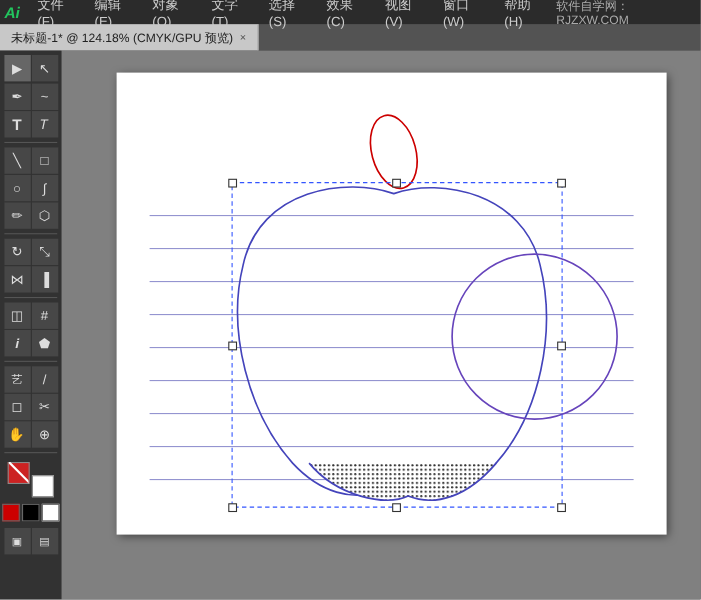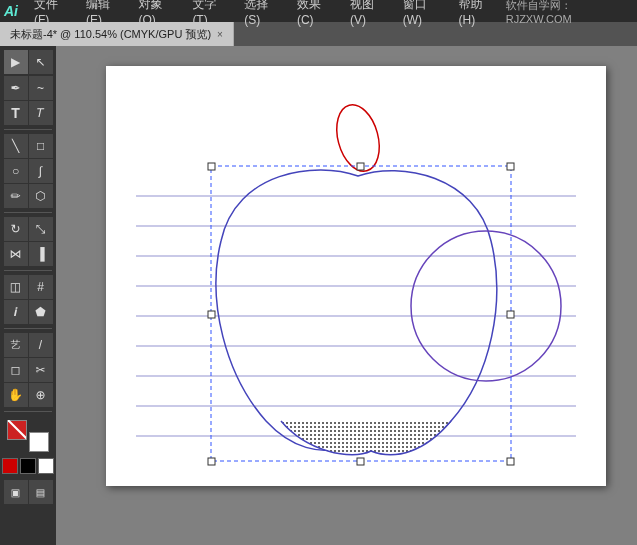--- a/index.html
+++ b/index.html
@@ -11,21 +11,21 @@
       height: 22px;
       background: #2b2b2b;
       display: flex;
       align-items: center;
       color: #ccc;
       font-size: 12px;
       padding: 0 4px;
       gap: 2px;
     }
     #menu-bar .ai-logo {
-      color: #5eead4;
+      color: #22c55e;
       font-weight: bold;
       font-size: 14px;
       margin-right: 8px;
       font-style: italic;
     }
     #menu-bar .menu-item {
       padding: 2px 6px;
       color: #ccc;
       cursor: pointer;
     }
@@ -164,21 +164,21 @@
   <span class="menu-item">选择(S)</span>
   <span class="menu-item">效果(C)</span>
   <span class="menu-item">视图(V)</span>
   <span class="menu-item">窗口(W)</span>
   <span class="menu-item">帮助(H)</span>
   <span class="right-info">软件自学网：RJZXW.COM</span>
 </div>
 
 <div id="tab-bar">
   <div class="tab">
-    <span>未标题-4* @ 110.54% (CMYK/GPU 预览)</span>
+    <span>未标题-1* @ 124.18% (CMYK/GPU 预览)</span>
     <span class="close-x">×</span>
   </div>
 </div>
 
 <div id="main-area">
 
   <div id="left-toolbar">
     <div class="tool-group">
       <div class="tool-btn active" title="Selection">▶</div>
       <div class="tool-btn" title="Direct Selection">↖</div>

